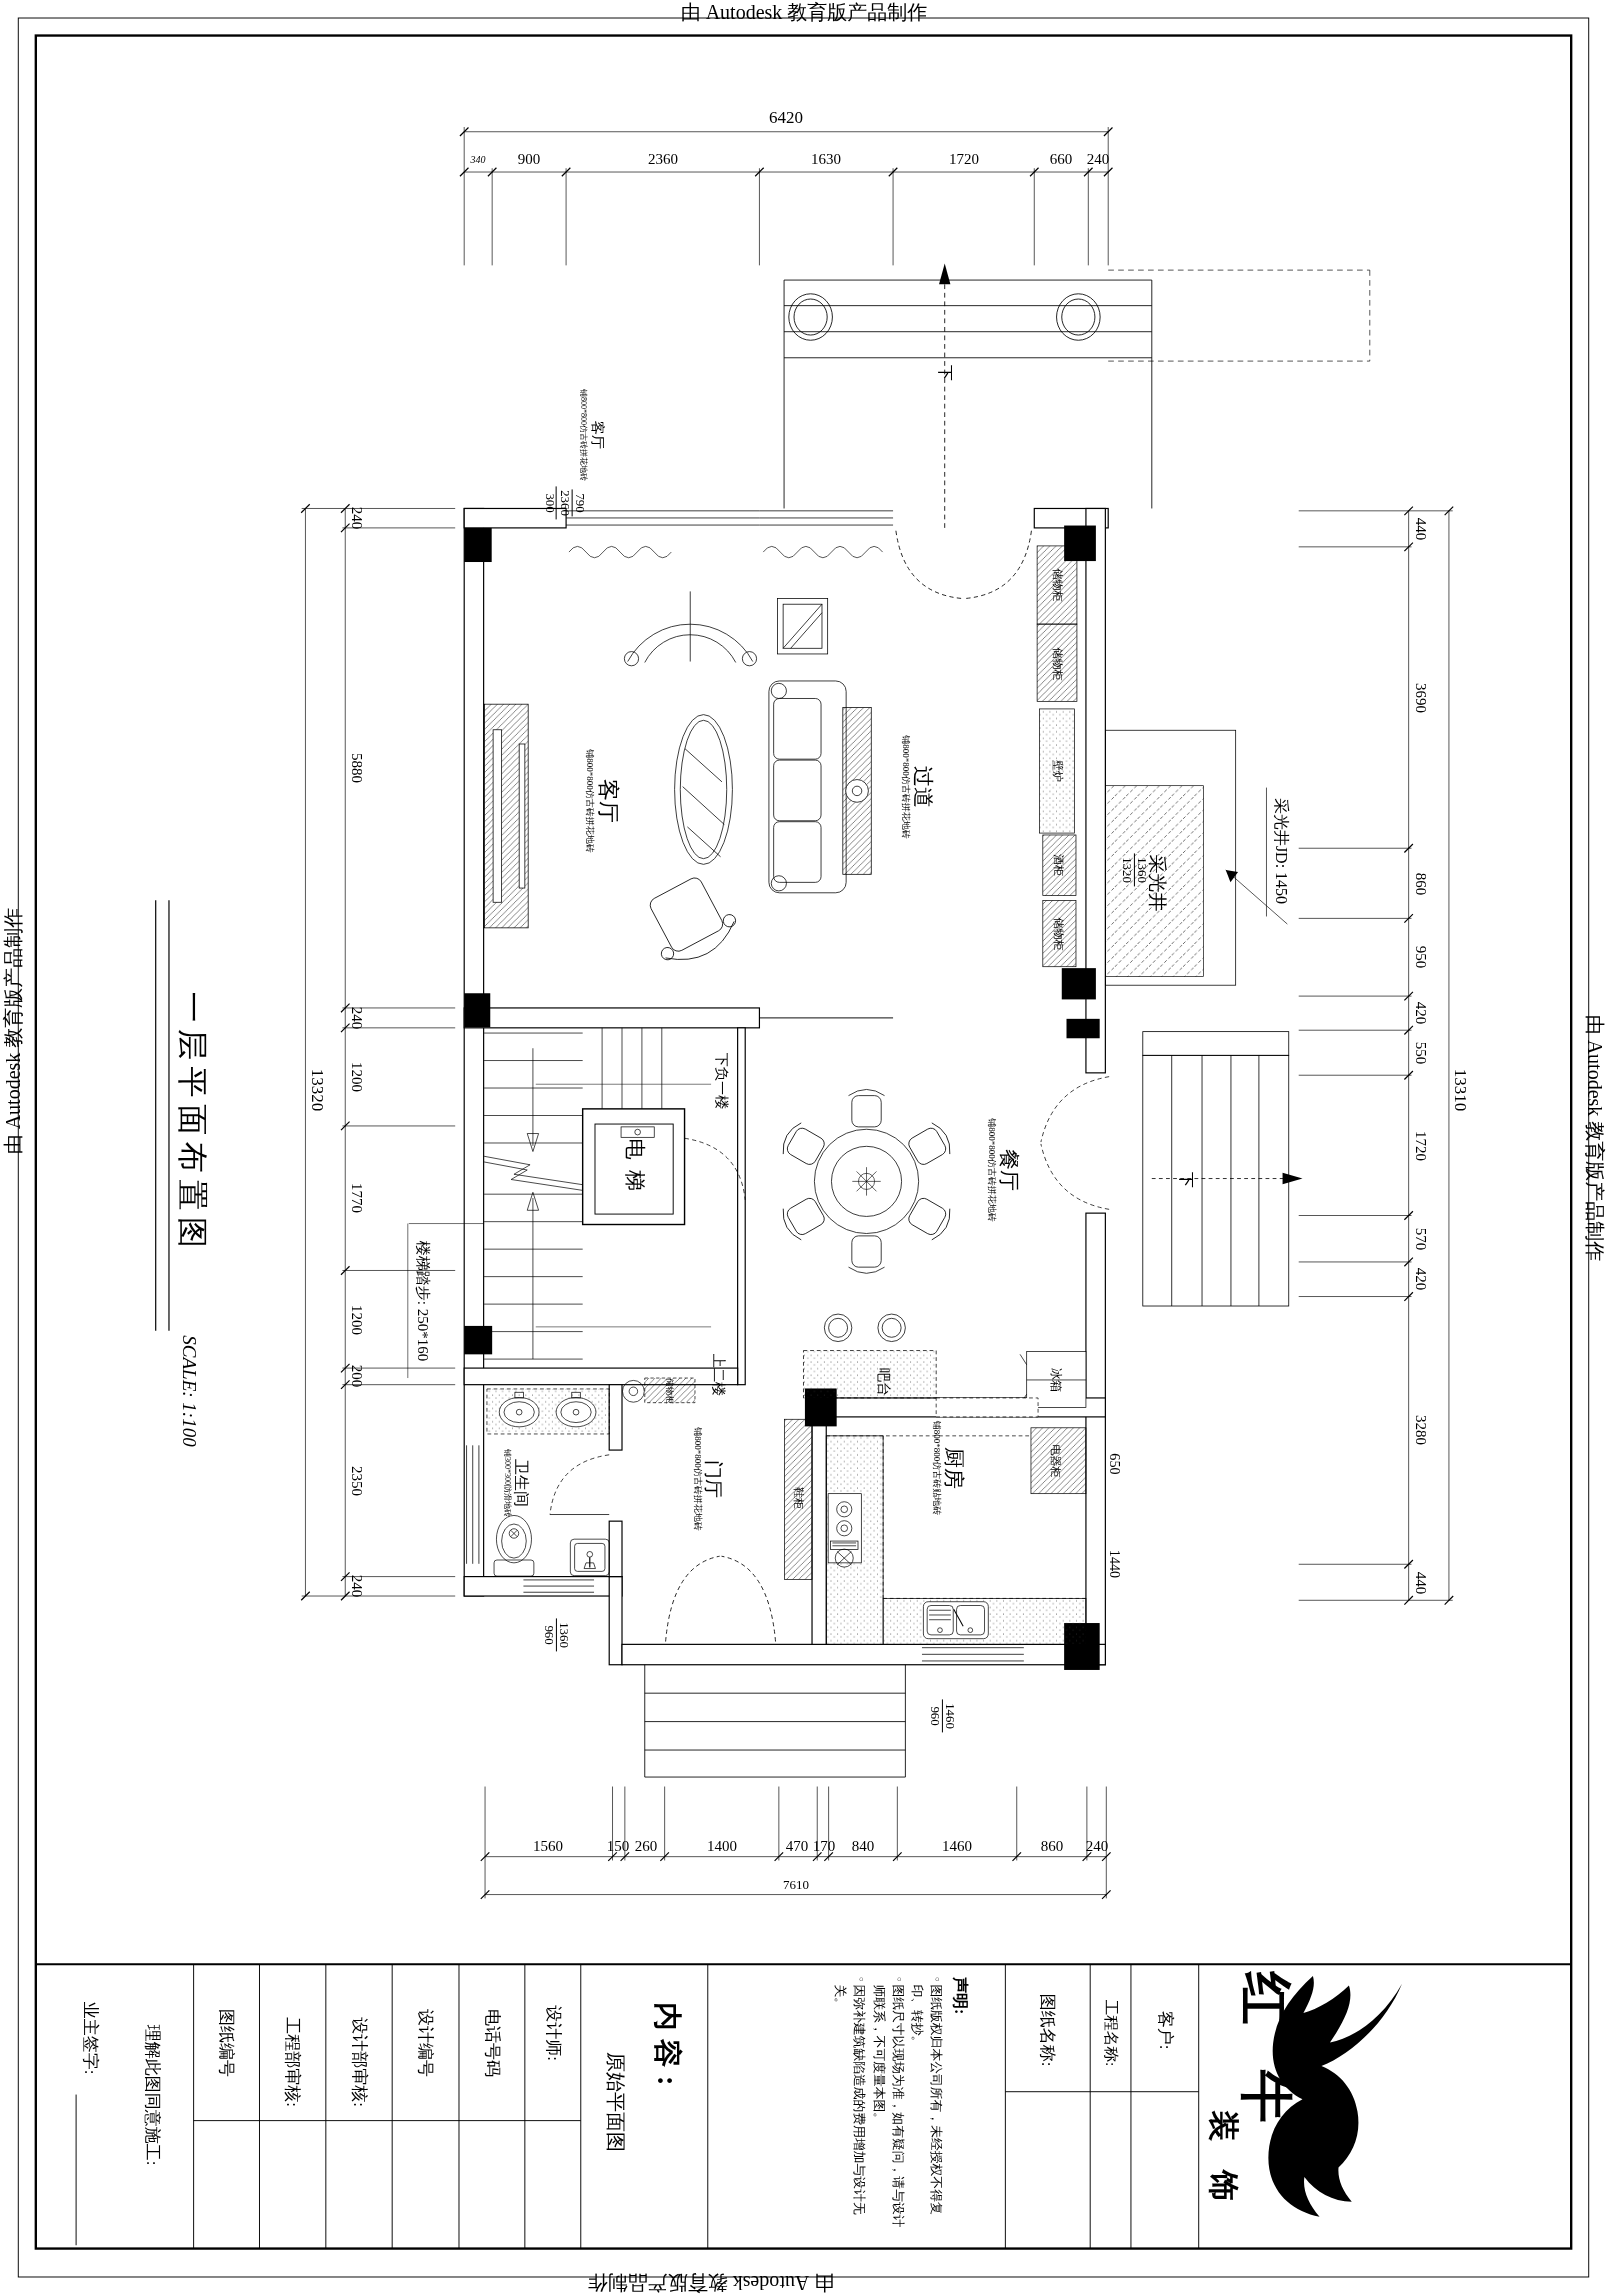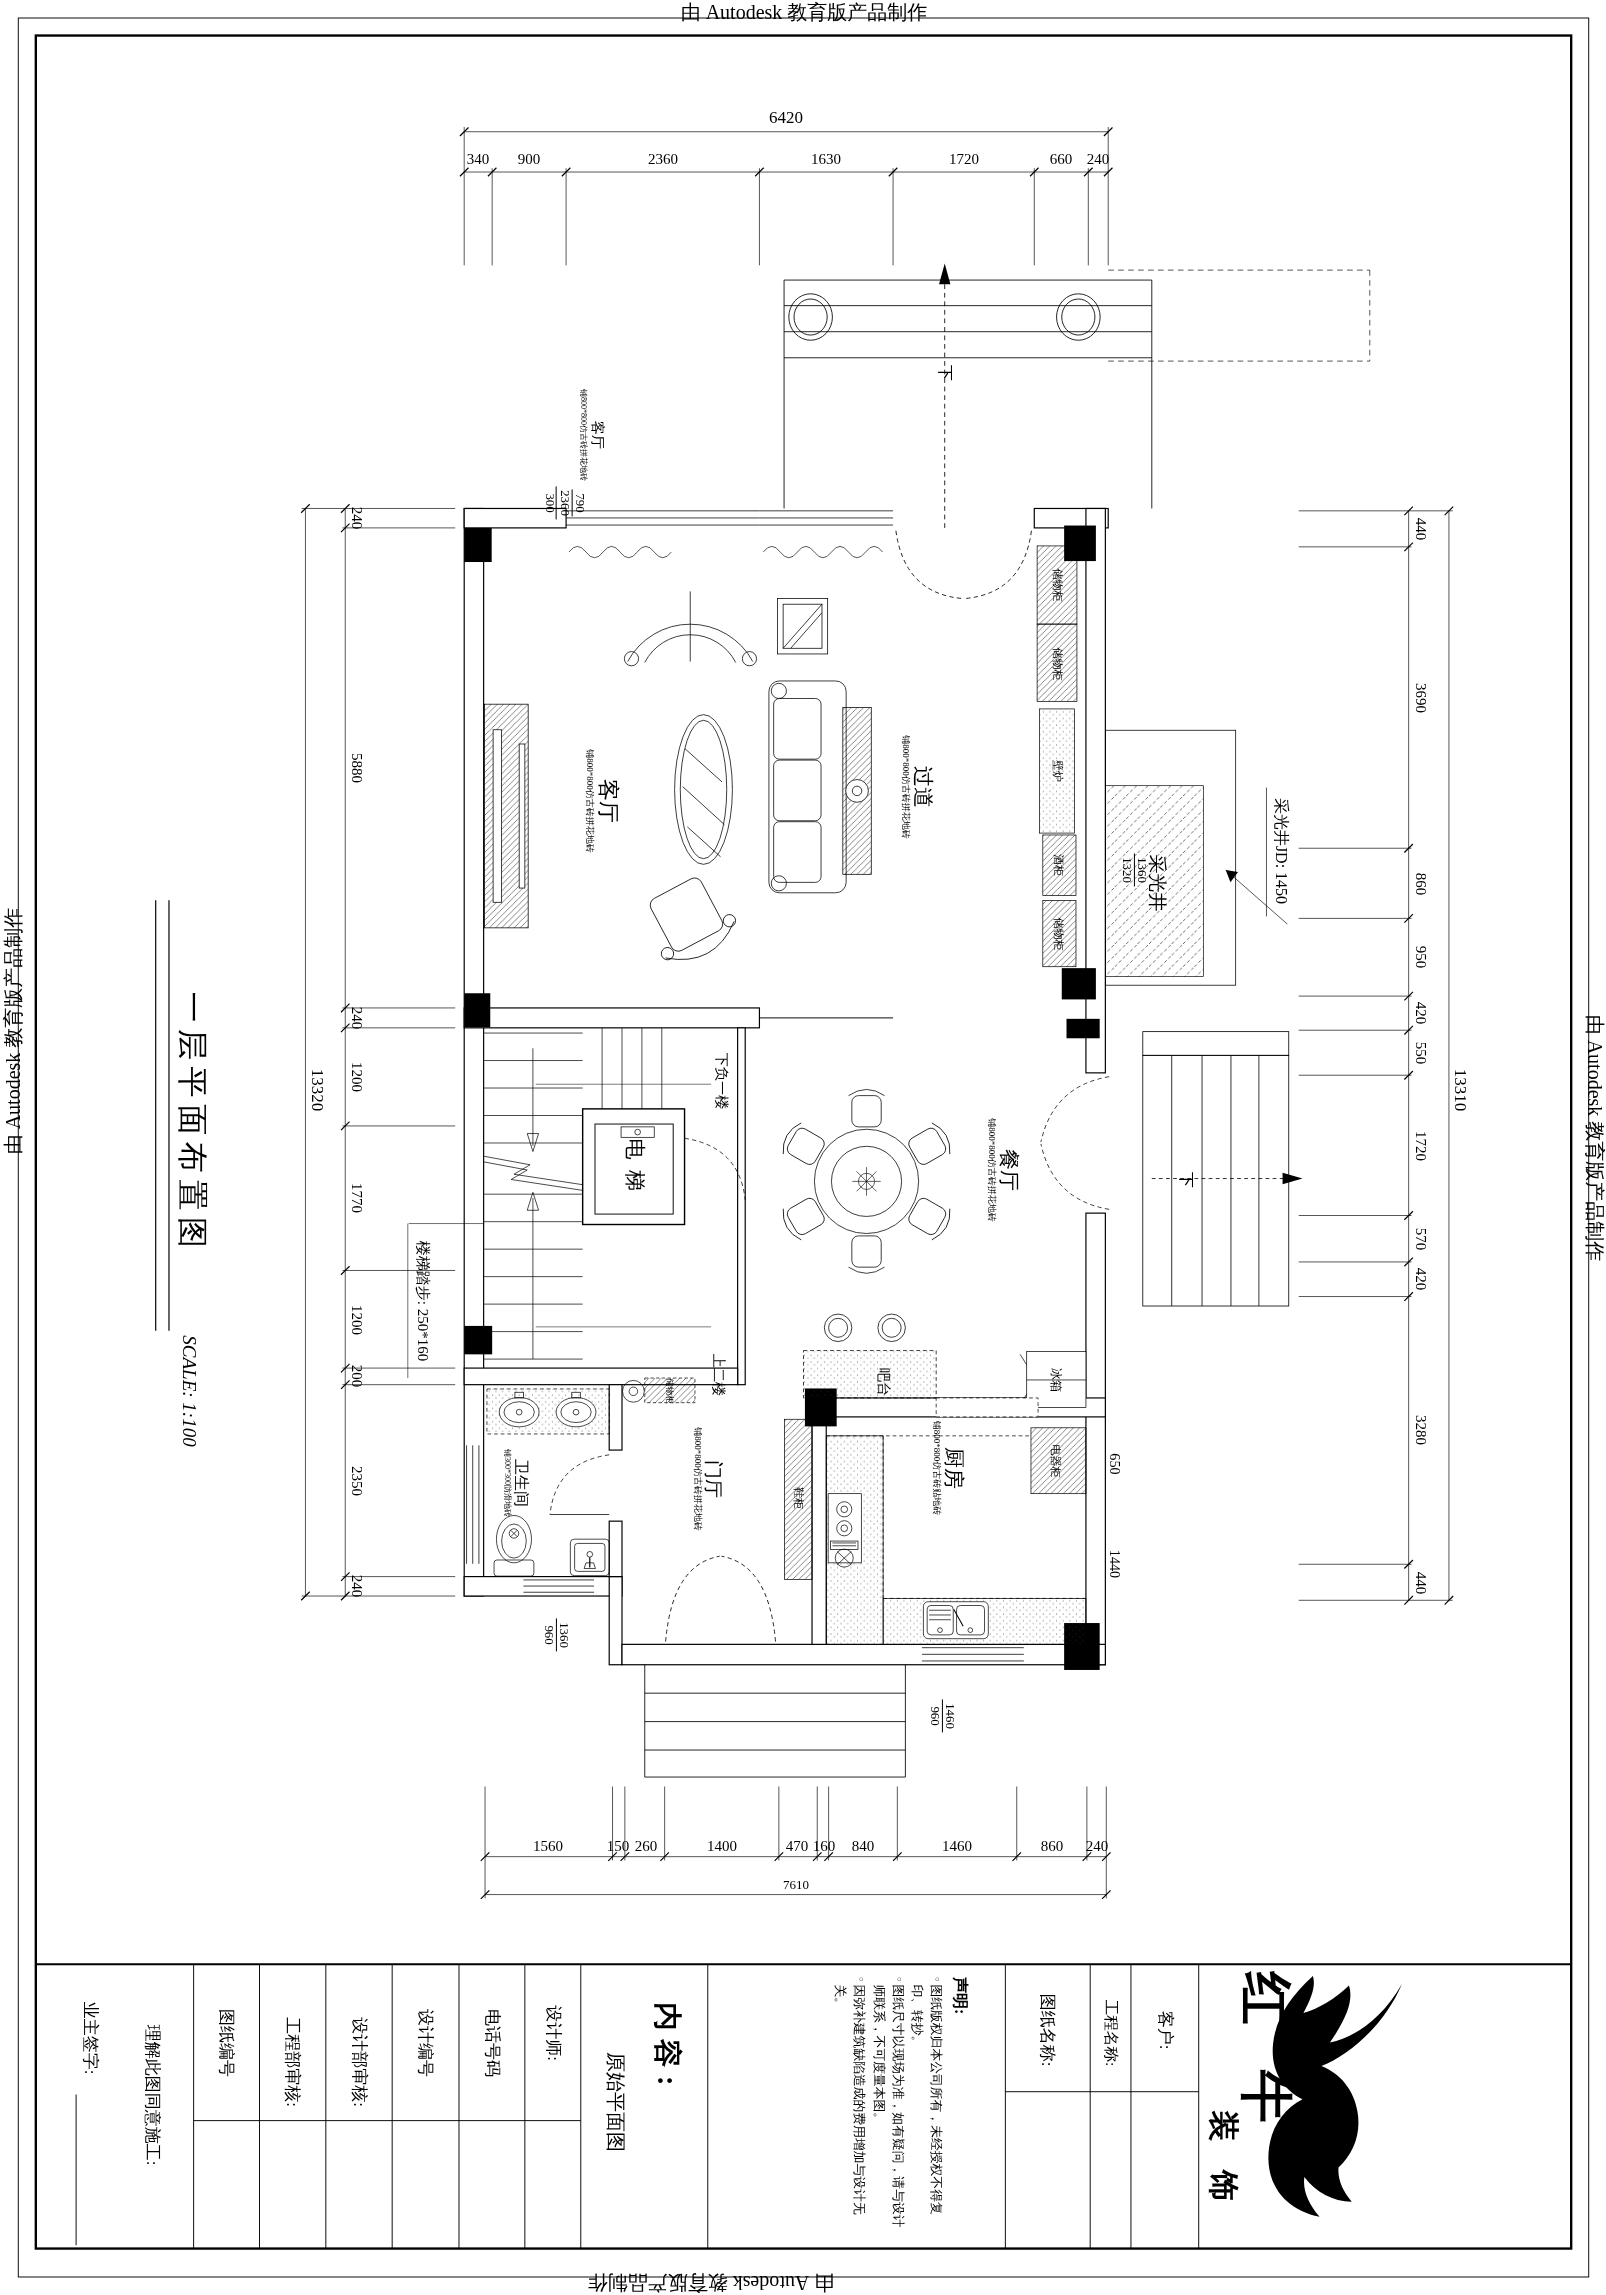--- a/index.html
+++ b/index.html
@@ -481,35 +481,35 @@
 
 <div class="t" style="left:804px;top:12.3px;font-size:20px;">由 Autodesk 教育版产品制作</div>
 <div class="t r180" style="left:711px;top:2282px;font-size:20px;">由 Autodesk 教育版产品制作</div>
 <div class="t rm90" style="left:13.3px;top:1031px;font-size:20px;">由 Autodesk 教育版产品制作</div>
 <div class="t r" style="left:1594px;top:1138px;font-size:20px;">由 Autodesk 教育版产品制作</div>
 
 <div class="t r" style="left:192px;top:1123px;font-size:31px;letter-spacing:6.6px;">一层平面布置图</div>
 <div class="t r it" style="left:189px;top:1391px;font-size:19px;">SCALE: 1:100</div>
 
 <div class="t" style="left:786px;top:118px;font-size:17px;">6420</div>
-<div class="t" style="left:478px;top:160px;font-size:15px;">340</div>
+<div class="t" style="left:478px;top:160px;font-size:10px;font-style:italic;">340</div>
 <div class="t" style="left:529px;top:160px;font-size:15px;">900</div>
 <div class="t" style="left:663px;top:160px;font-size:15px;">2360</div>
 <div class="t" style="left:826px;top:160px;font-size:15px;">1630</div>
 <div class="t" style="left:964px;top:160px;font-size:15px;">1720</div>
 <div class="t" style="left:1061px;top:160px;font-size:15px;">660</div>
 <div class="t" style="left:1098px;top:160px;font-size:15px;">240</div>
 
 <div class="t" style="left:796px;top:1885px;font-size:13px;">7610</div>
 <div class="t" style="left:548px;top:1847px;font-size:15px;">1560</div>
 <div class="t" style="left:618px;top:1847px;font-size:15px;">150</div>
 <div class="t" style="left:646px;top:1847px;font-size:15px;">260</div>
 <div class="t" style="left:722px;top:1847px;font-size:15px;">1400</div>
 <div class="t" style="left:797px;top:1847px;font-size:15px;">470</div>
-<div class="t" style="left:824px;top:1847px;font-size:15px;">160</div>
+<div class="t" style="left:824px;top:1847px;font-size:15px;">170</div>
 <div class="t" style="left:863px;top:1847px;font-size:15px;">840</div>
 <div class="t" style="left:957px;top:1847px;font-size:15px;">1460</div>
 <div class="t" style="left:1052px;top:1847px;font-size:15px;">860</div>
 <div class="t" style="left:1097px;top:1847px;font-size:15px;">240</div>
 
 <div class="t r" style="left:317px;top:1090px;font-size:17px;">13320</div>
 <div class="t r" style="left:356px;top:518px;font-size:15px;">240</div>
 <div class="t r" style="left:356px;top:768px;font-size:15px;">5880</div>
 <div class="t r" style="left:356px;top:1018px;font-size:15px;">240</div>
 <div class="t r" style="left:356px;top:1077px;font-size:15px;">1200</div>

